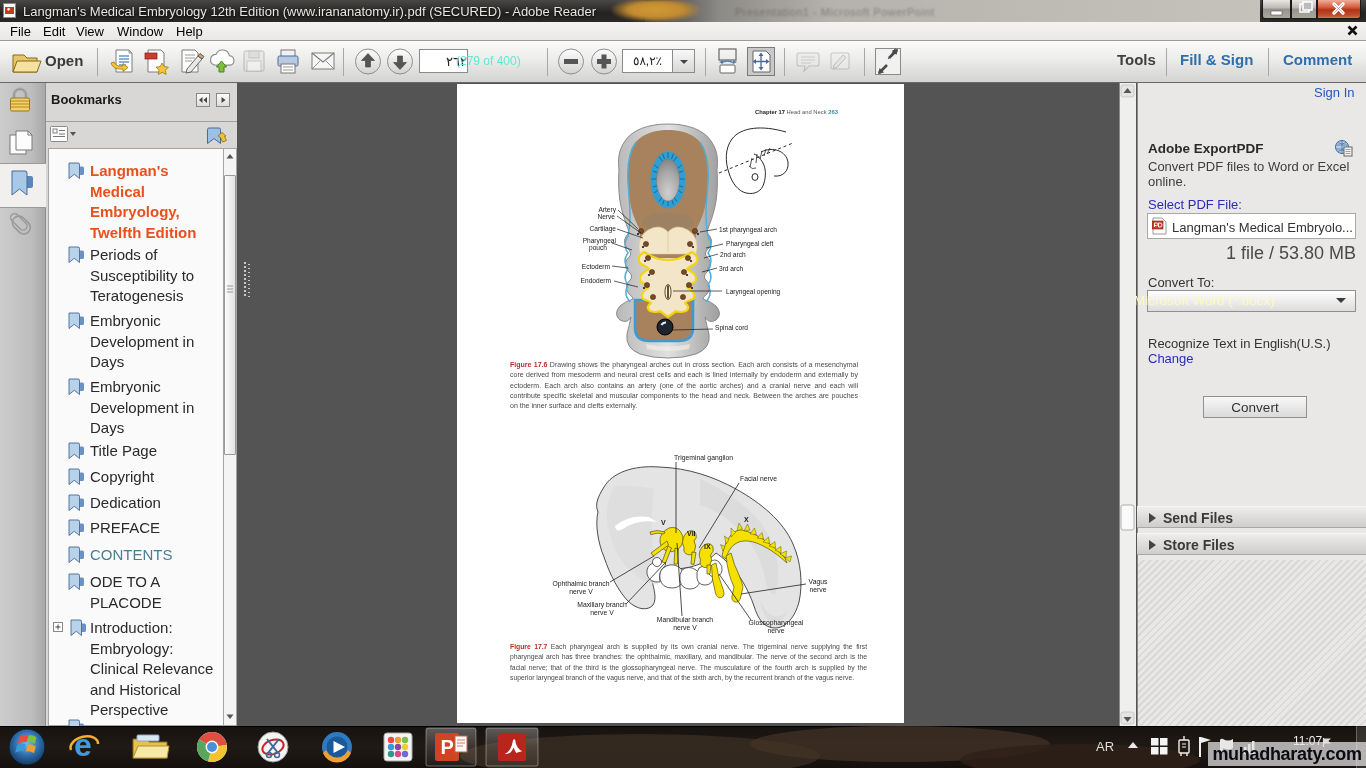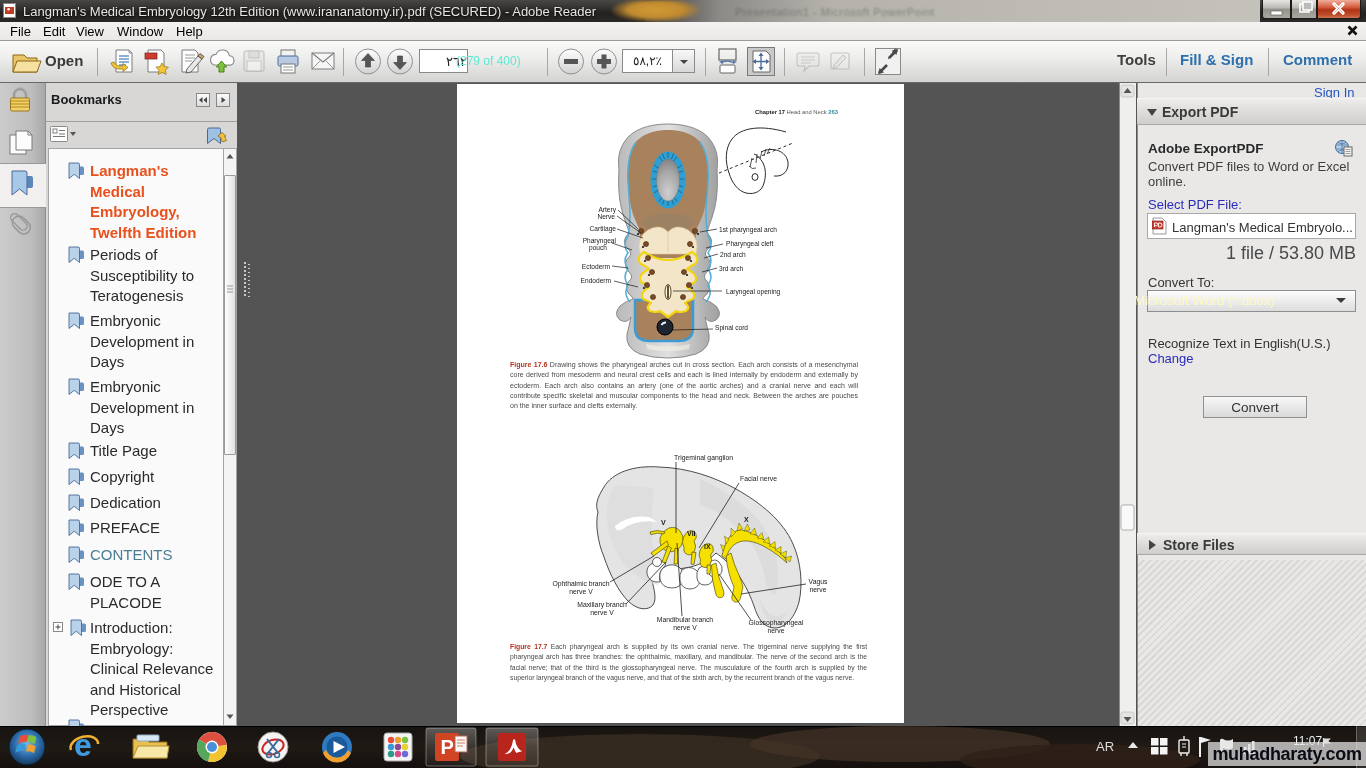--- a/index.html
+++ b/index.html
@@ -563,24 +563,20 @@
 <svg class="abs" style="left:1119px;top:83px" width="17" height="643" viewBox="0 0 17 643">
 <rect x="2" y="2" width="13" height="12" fill="#e4e4e2" stroke="#aaa" stroke-width=".5" rx="2"></rect>
 <path d="M8.5 5 l4 5 h-8 z" fill="#555"></path>
 <rect x="2" y="629" width="13" height="12" fill="#e4e4e2" stroke="#aaa" stroke-width=".5" rx="2"></rect>
 <path d="M8.5 639 l4 -5 h-8 z" fill="#555"></path>
 <rect x="2" y="422" width="13" height="25" fill="#fafafa" stroke="#909090" stroke-width=".7" rx="2"></rect>
 </svg>
 
 <div class="abs" id="rpanel"></div>
 <div class="abs" id="signin">Sign In</div>
-<div class="abs secbar" style="top:98px;height:27px">
-      <span class="arr" style="border-left:5px solid transparent;border-right:5px solid transparent;border-top:7px solid #444;left:10px;top:10px"></span>
-      <span class="lbl" style="left:25px;top:5px">Export PDF</span>
-    </div>
 <div id="exportcontent">
 <div class="rp" style="left:1148px;top:141px;font-size:13.5px;font-weight:bold;color:#2a2a2a">Adobe ExportPDF</div>
 <svg class="abs" style="left:1334px;top:139px" width="20" height="18" viewBox="0 0 20 18">
         <circle cx="8" cy="8" r="6.5" fill="#b8cfe8" stroke="#3f6a9a"></circle>
         <path d="M2.2 6 h11.6 M2.2 10 h11.6 M8 1.5 v13 M3.5 3.5 q4.5 3 9 0 M3.5 12.5 q4.5 -3 9 0" stroke="#3f6a9a" stroke-width=".7" fill="none"></path>
         <rect x="10" y="8" width="8" height="9" fill="#f4f4f4" stroke="#666"></rect>
         <path d="M11.5 10.5 h5 M11.5 12.5 h5 M11.5 14.5 h5" stroke="#888" stroke-width=".8"></path>
       </svg>
 <div class="rp" style="left:1148px;top:160px;font-size:13px;line-height:14.5px;color:#3d3d3d">Convert PDF files to Word or Excel<br>online.</div>
 <div class="rp" style="left:1148px;top:197px;font-size:13px;color:#2b2bb8">Select PDF File:</div>
@@ -595,20 +591,24 @@
 <div class="rp" style="left:1148px;top:275px;font-size:13px;color:#333">Convert To:</div>
 <div class="abs" style="left:1147px;top:290px;width:209px;height:22px;background:linear-gradient(180deg,#fefefe,#dcdcdc);border:1px solid #8f8f8f"></div>
 <div class="rp" style="left:1134px;top:293px;font-size:13.5px;color:#fef9c3">Microsoft Word (*.docx)</div>
 <svg class="abs" style="left:1335px;top:297px" width="12" height="8">
         <path d="M1 1 l5 5 l5 -5 z" fill="#3a3a3a"></path>
       </svg>
 <div class="rp" style="left:1148px;top:336px;font-size:13px;color:#333">Recognize Text in English(U.S.)</div>
 <div class="rp" style="left:1148px;top:351px;font-size:13px;color:#2b2bb8">Change</div>
 <div class="abs" style="left:1203px;top:396px;width:104px;height:22px;background:linear-gradient(180deg,#f8f8f8,#dadada);border:1px solid #909090;text-align:center;font-size:13.5px;color:#333;line-height:21px">Convert</div>
 </div>
+<div class="abs secbar" style="top:506px">
+      <span class="arr" style="border-top:5px solid transparent;border-bottom:5px solid transparent;border-left:7px solid #444"></span>
+      <span class="lbl">Send Files</span>
+    </div>
 <div class="abs secbar" style="top:533px">
       <span class="arr" style="border-top:5px solid transparent;border-bottom:5px solid transparent;border-left:7px solid #444"></span>
       <span class="lbl">Store Files</span>
     </div>
 <div class="abs" id="hatch"></div>
 
 <div class="abs" id="taskbar"></div>
 <svg class="abs" id="task-icons" style="left:0;top:726px" width="1366" height="42" viewBox="0 0 1366 42">
 <defs>
 <radialGradient id="orb" cx=".5" cy=".4" r=".65">

